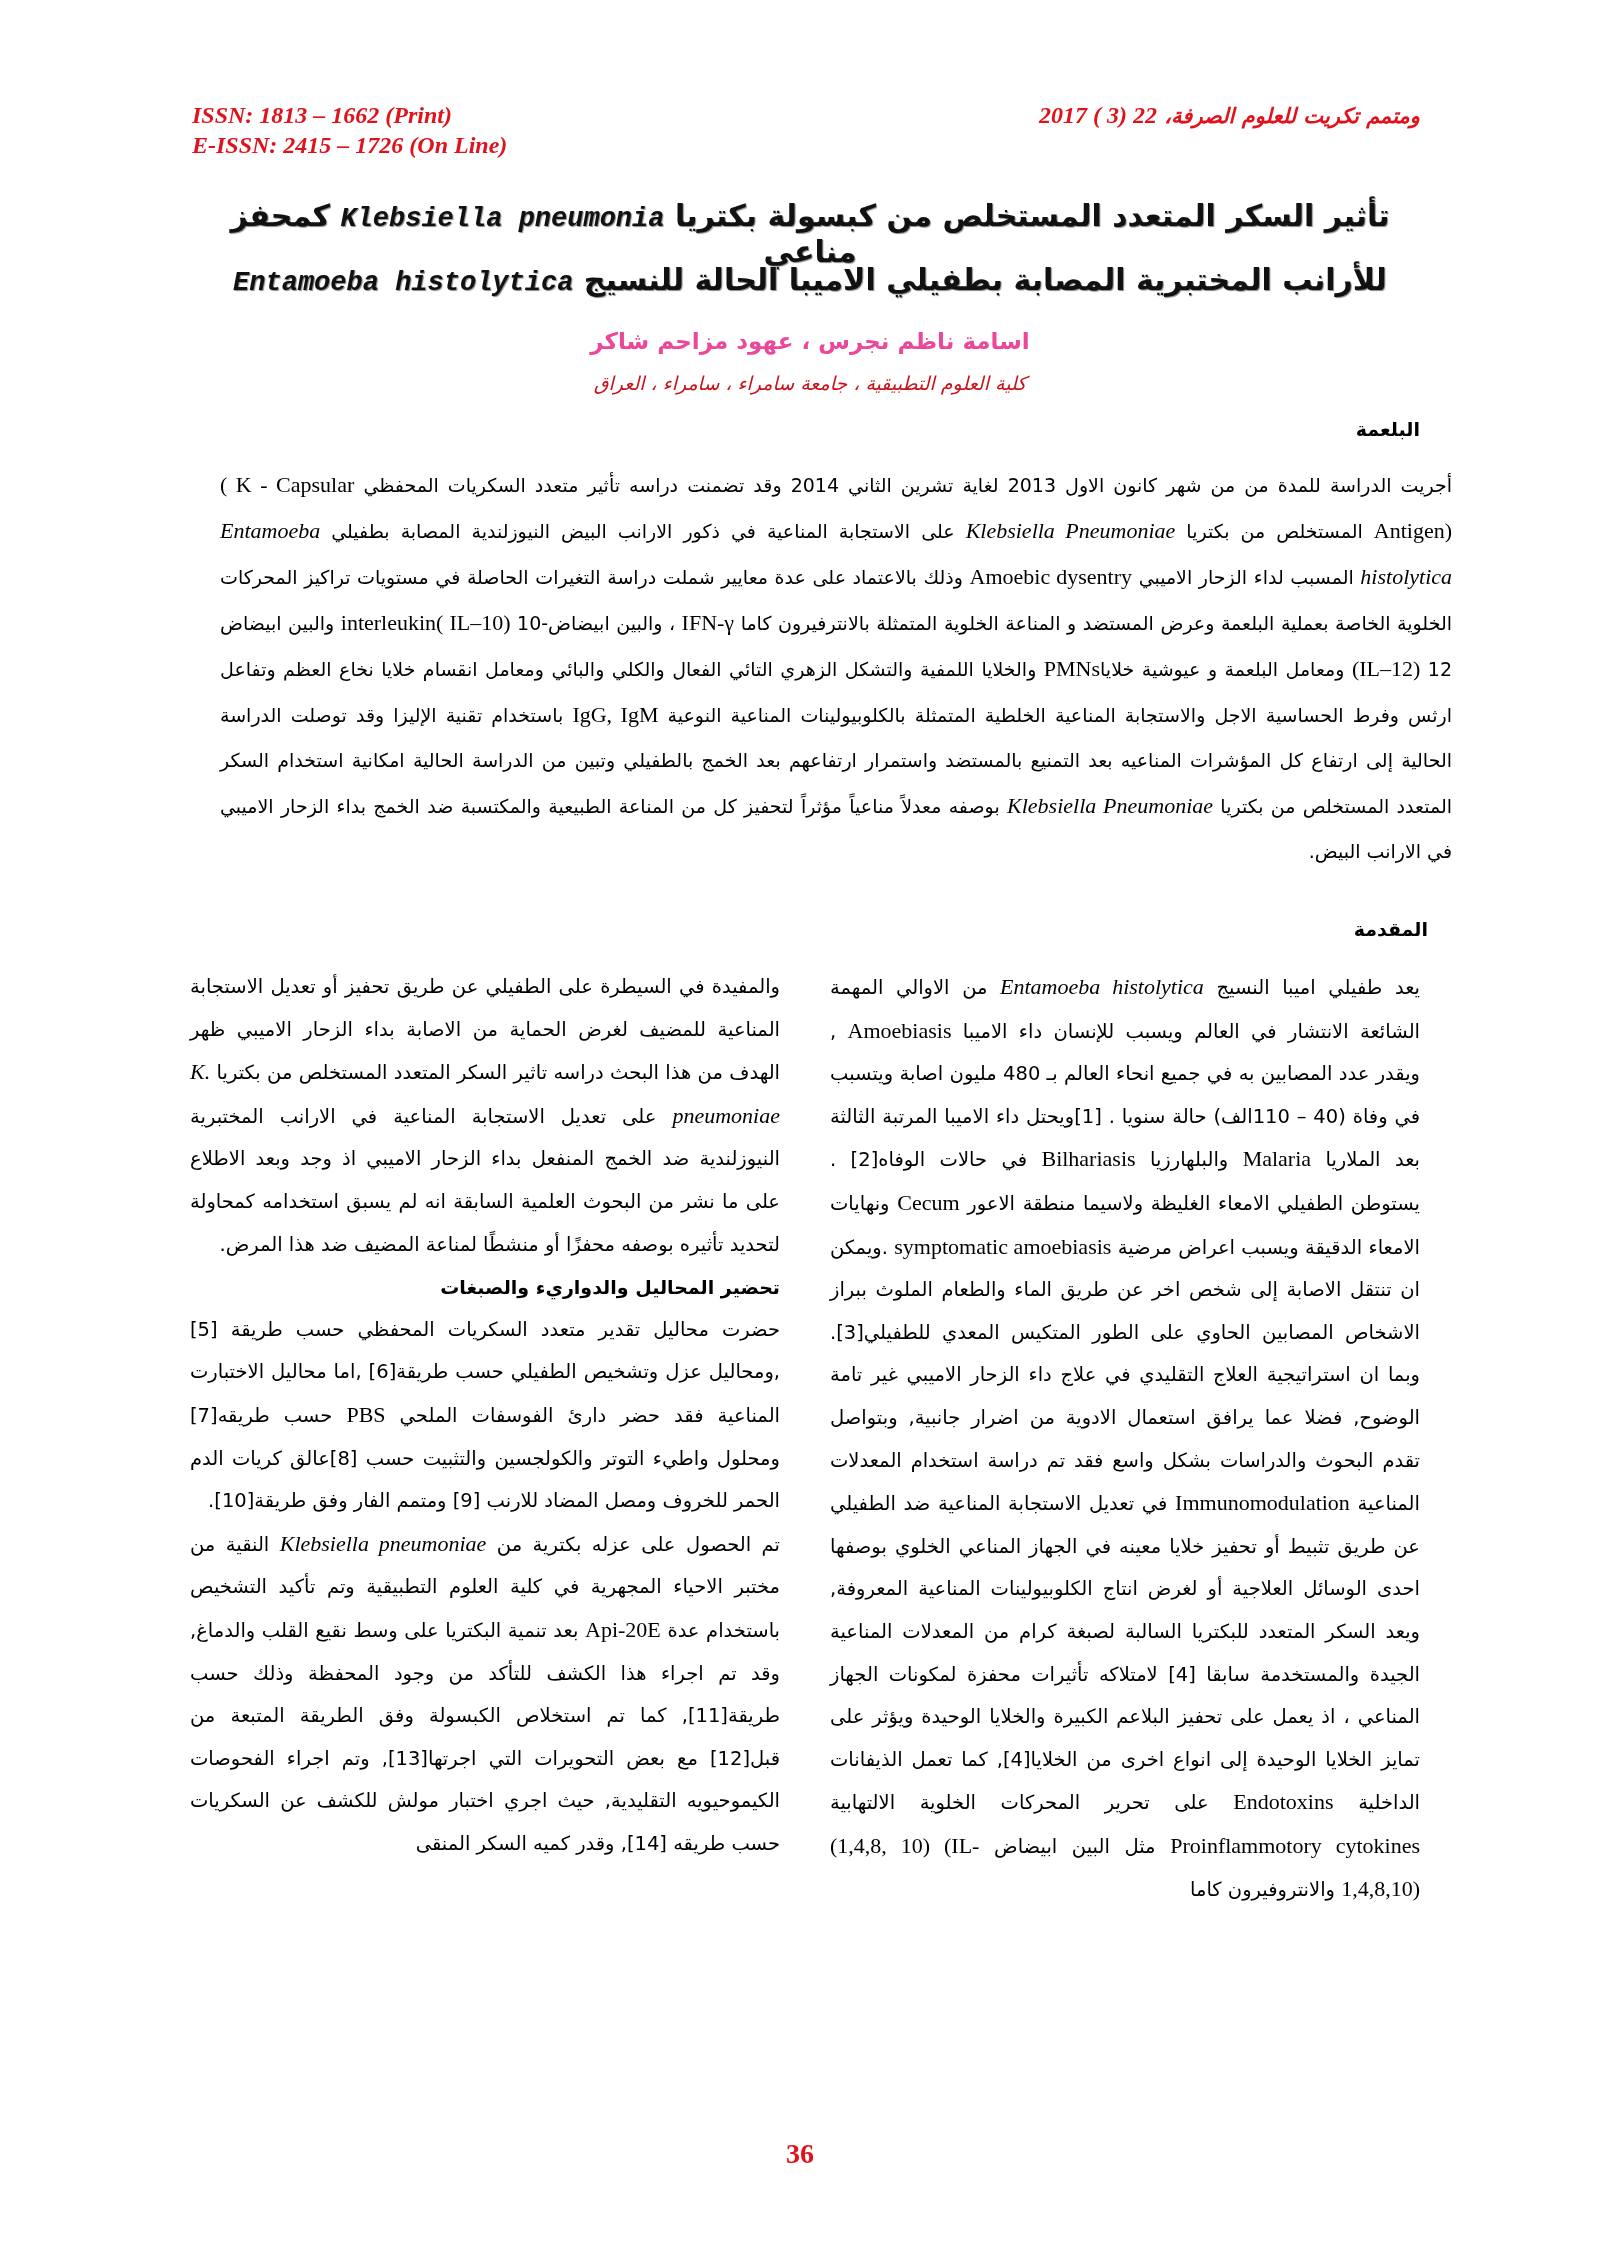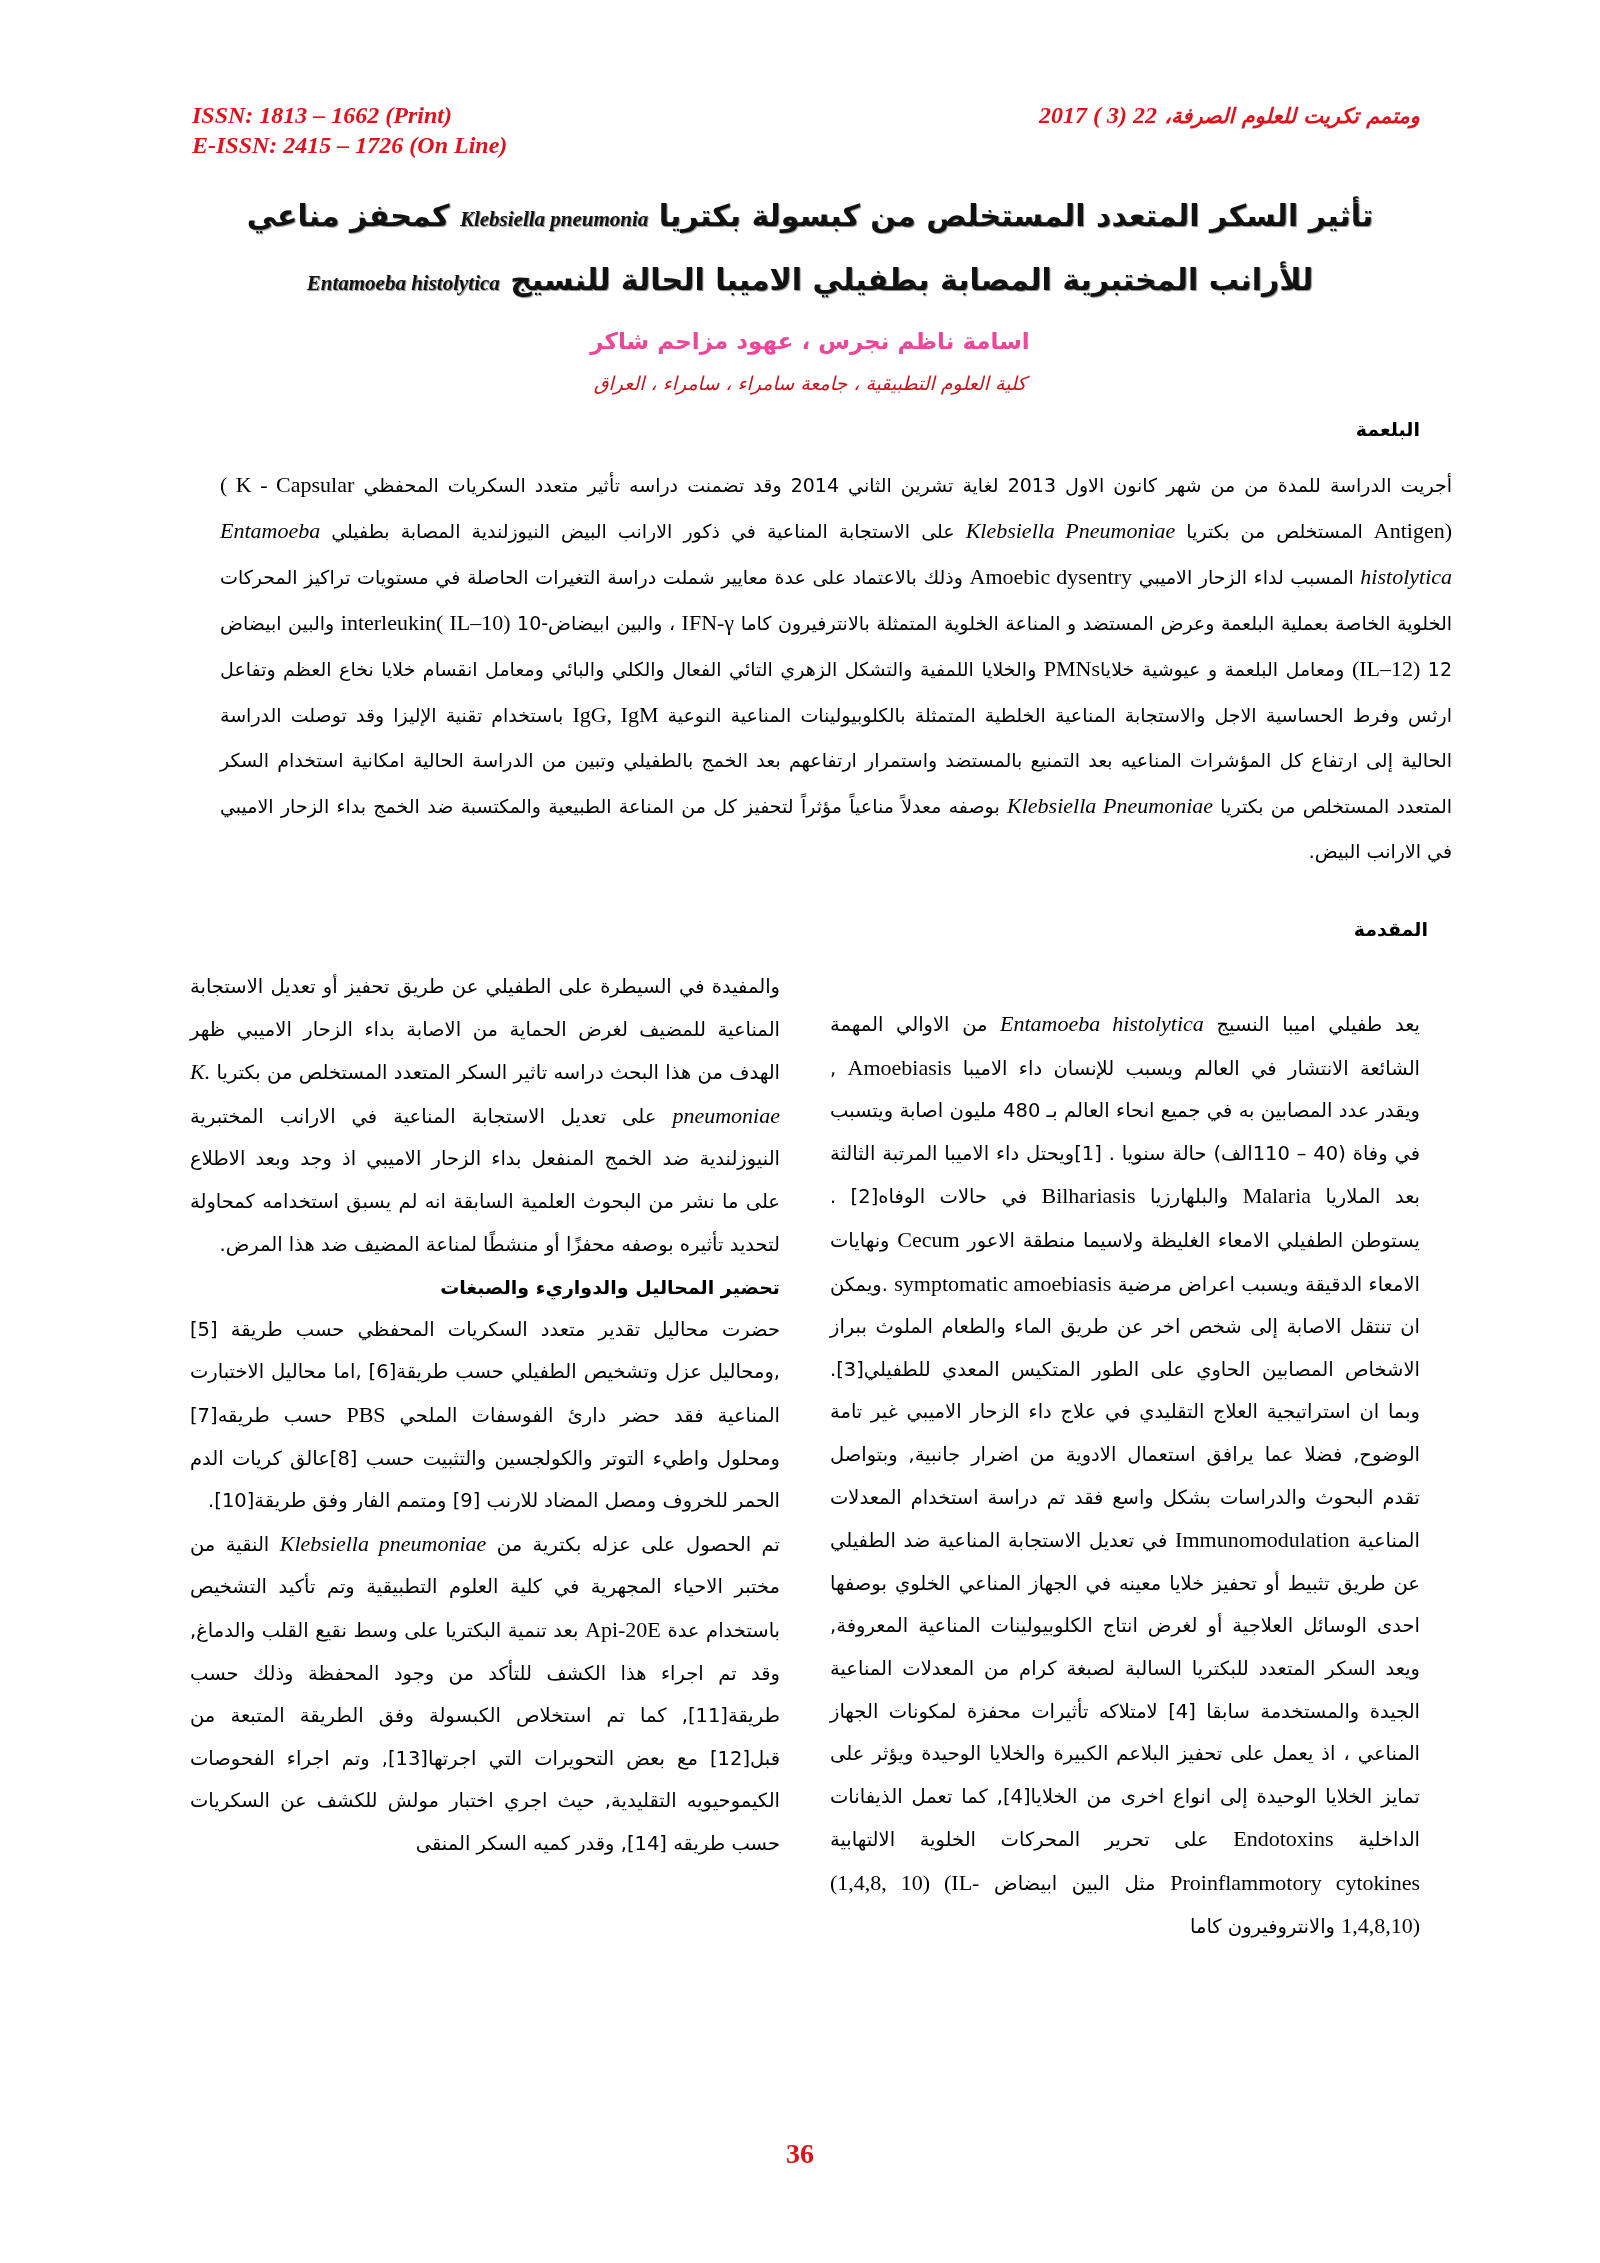--- a/index.html
+++ b/index.html
@@ -7,33 +7,33 @@
          font-family:"DejaVu Sans", "Liberation Sans", sans-serif; color:#000; }
   .hdr-left { position:absolute; left:192px; top:100px; color:#e0131c;
               font-family:"Liberation Serif", serif; font-style:italic; font-weight:bold;
               font-size:24px; line-height:30px; }
   .hdr-right { position:absolute; right:180px; top:100px; color:#e0131c;
                font-family:"DejaVu Sans", sans-serif; font-weight:bold; font-style:italic;
                font-size:21px; line-height:30px; direction:rtl; }
   .hdr-right .num { font-family:"Liberation Serif", serif; font-size:24px; }
   .title { position:absolute; left:200px; width:1220px; text-align:center; direction:rtl;
            font-weight:bold; font-size:30px; color:#111; text-shadow:1px 1px 1px #888; }
-  .title i { font-family:Liberation Serif, serif; font-size:21px; }
+  .title i { font-family:Liberation Mono, monospace; font-size:27px; }
   .t1 { top:198px; } .t2 { top:262px; }
   .authors { position:absolute; top:328px; left:200px; width:1220px; text-align:center;
              direction:rtl; color:#ec4899; font-weight:bold; font-size:23px; }
   .affil { position:absolute; top:372px; left:200px; width:1220px; text-align:center;
            direction:rtl; color:#c8121a; font-style:italic; font-size:19px; }
   .sec-h { position:absolute; direction:rtl; font-weight:bold; font-size:19px; }
   .abstract { position:absolute; top:462px; left:188px; width:1232px; direction:rtl;
               text-align:justify; text-align-last:right; font-size:19px; line-height:45px;margin-left:32px; }
   .abstract p { margin:0; }
   .col { position:absolute; direction:rtl; text-align:justify; font-size:19.5px; line-height:42.6px; }
   .col p { margin:0; }
-  .col-right { top:966px; left:830px; width:590px;margin-top:37px; }
+  .col-right { top:966px; left:830px; width:590px; }
   .col-left { top:966px; left:190px; width:590px; }
   .lat { font-family:"Liberation Serif", serif; font-size:22px; }
   .lat-i { font-family:"Liberation Serif", serif; font-style:italic; font-size:22px; }
   .sub-h { font-weight:bold; font-size:19px; margin:0; }
   .page-num { position:absolute; top:2138px; left:0; width:1600px; text-align:center;
               color:#e0131c; font-family:"Liberation Serif", serif; font-weight:bold; font-size:28px; }
 </style>
 </head>
 <body>
 

